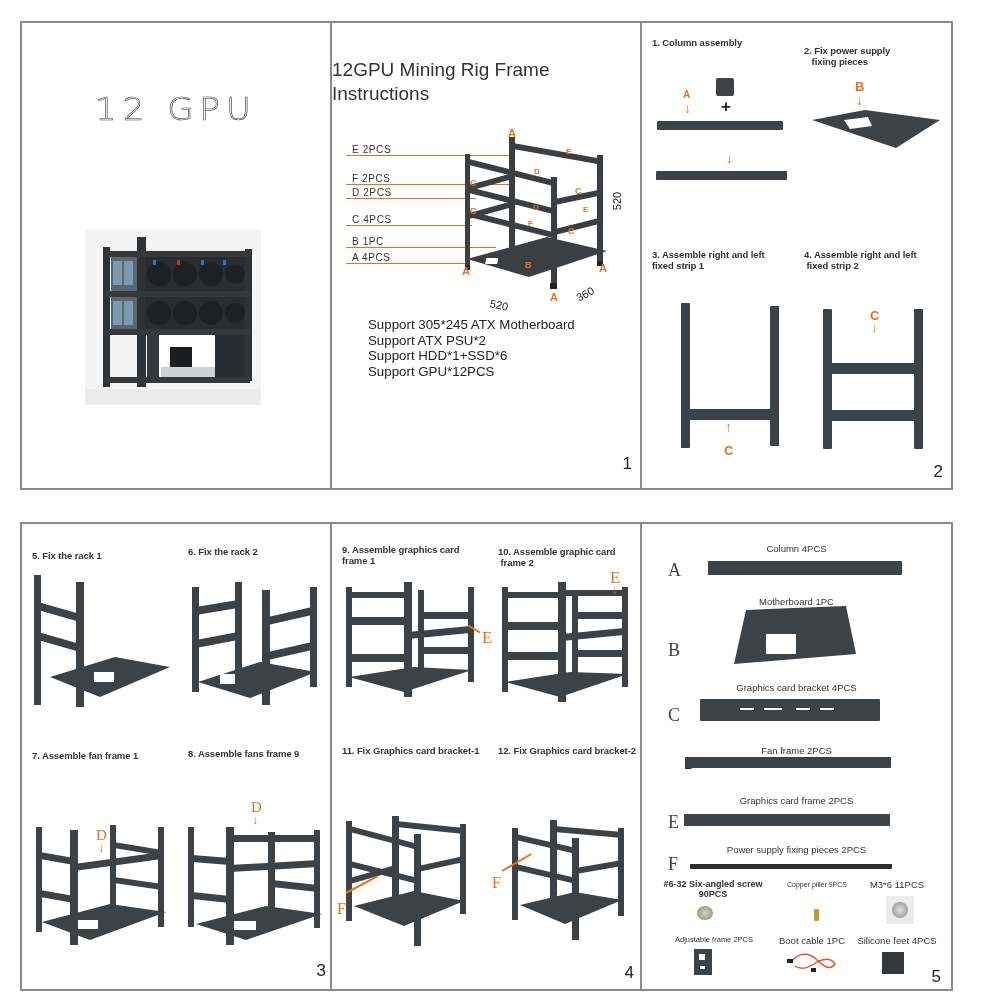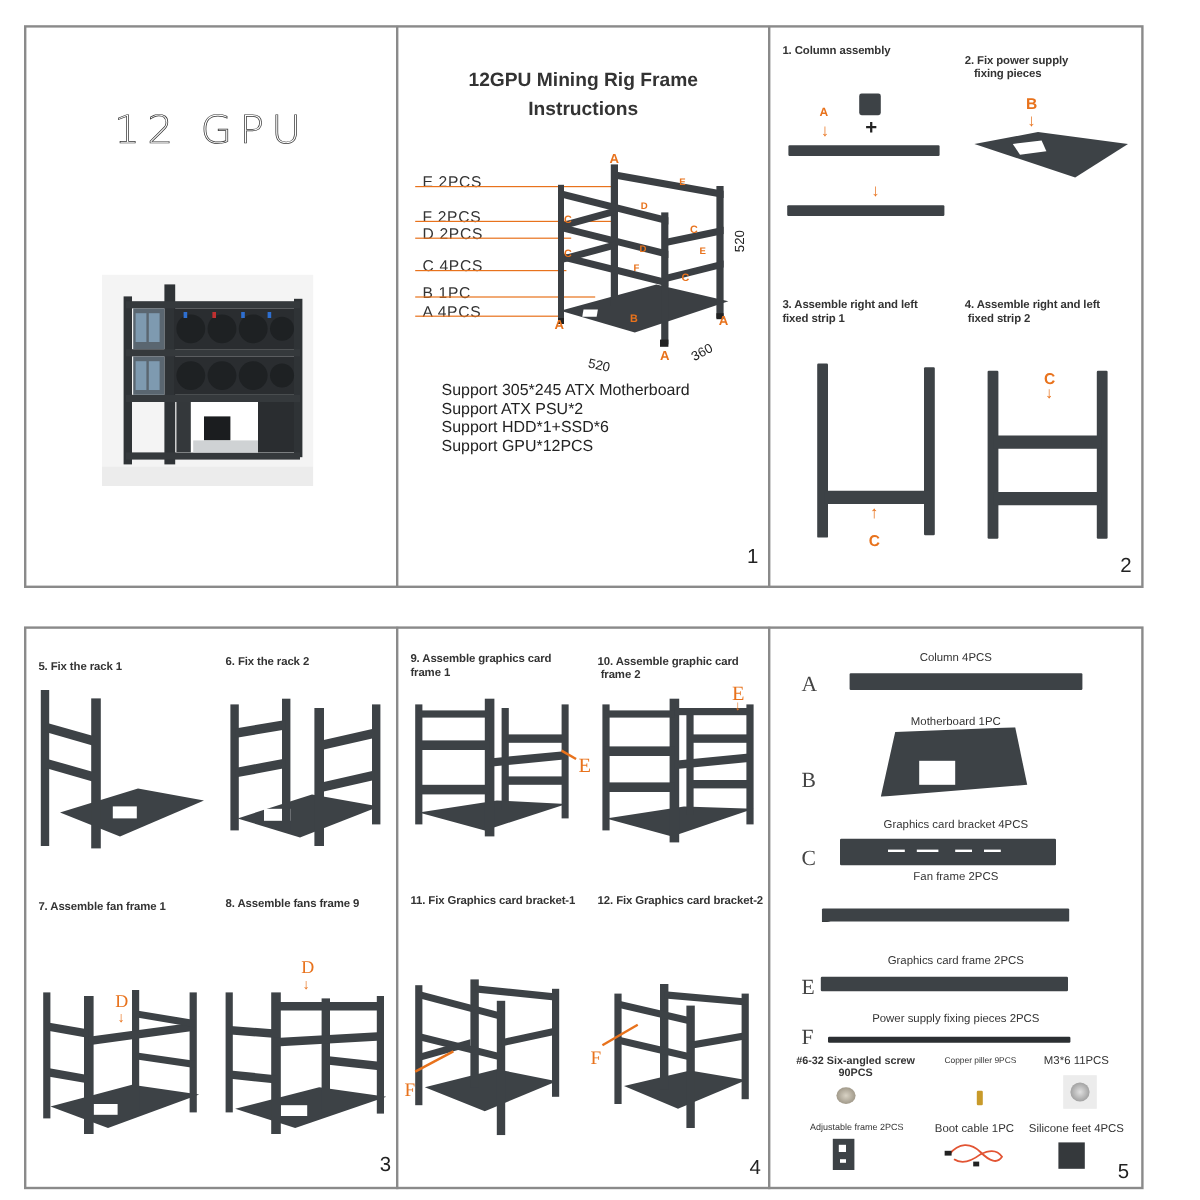--- a/index.html
+++ b/index.html
@@ -15,23 +15,23 @@
   .pgnum{position:absolute;font-size:17px;color:#222}
   .step{position:absolute;font-size:9.5px;color:#333;line-height:11px;font-weight:bold;letter-spacing:-0.1px}
   .orange{color:#e8721c}
   .bar{position:absolute;background:#3d4246;border-radius:1px}
   .bar.h{height:9px}
   .bar.v{width:9px}
   .hole{position:absolute;background:#fff}
   
   .cover-title{position:absolute;left:0;width:100%;top:66px;text-align:center;font-size:34px;font-weight:200;letter-spacing:6px;color:#333;font-family:"DejaVu Sans",sans-serif;transform:scaleY(0.95)}
   .cover-title span{-webkit-text-stroke:0.6px #333;color:transparent}
-  .instr-title{position:absolute;left:0;width:100%;text-align:center;font-size:16px;font-weight:bold;color:#333}
+  .instr-title{position:absolute;left:0;width:100%;font-size:19px;font-weight:normal;color:#333}
   .spec{position:absolute;left:36px;font-size:13.3px;line-height:15.6px;color:#222}
-  .plbl{position:absolute;font-size:13px;color:#333;letter-spacing:0.6px}
+  .plbl{position:absolute;font-size:10px;color:#333;letter-spacing:0.6px}
   .pline{position:absolute;height:1px;background:#e8721c}
   .letter{position:absolute;color:#e8721c;font-weight:bold;font-size:11px}
   .serif-l{position:absolute;font-family:"Liberation Serif",serif;font-size:18px;color:#444}
   .part-lbl{position:absolute;font-size:9.5px;color:#333;text-align:center}
 </style>
 </head>
 <body>
 
 <div class="panel row1 p1">
   <div class="cover-title"><span>12 GPU</span></div>
@@ -363,21 +363,21 @@
 
   <div class="part-lbl" style="left:0;width:100%;top:158px">Graphics card bracket 4PCS</div>
   <div class="serif-l" style="left:26px;top:181px">C</div>
   <div class="bar h" style="left:58px;top:175px;width:180px;height:22px">
     <div class="hole" style="left:40px;top:9px;width:14px;height:2px"></div>
     <div class="hole" style="left:64px;top:9px;width:18px;height:2px"></div>
     <div class="hole" style="left:96px;top:9px;width:14px;height:2px"></div>
     <div class="hole" style="left:120px;top:9px;width:14px;height:2px"></div>
   </div>
 
-  <div class="part-lbl" style="left:0;width:100%;top:201px">Fan frame 2PCS</div>
+  <div class="part-lbl" style="left:0;width:100%;top:221px">Fan frame 2PCS</div>
   <div class="abs" style="left:42px;top:231px;font-size:15px;font-weight:bold;color:#333">D</div>
   <div class="bar h" style="left:43px;top:233px;width:206px;height:11px"></div>
 
   <div class="part-lbl" style="left:0;width:100%;top:271px">Graphics card frame 2PCS</div>
   <div class="serif-l" style="left:26px;top:288px">E</div>
   <div class="bar h" style="left:42px;top:290px;width:206px;height:12px"></div>
 
   <div class="part-lbl" style="left:0;width:100%;top:320px">Power supply fixing pieces 2PCS</div>
   <div class="serif-l" style="left:26px;top:330px">F</div>
   <div class="bar" style="left:48px;top:340px;width:202px;height:5px;background:#2b2f32"></div>

